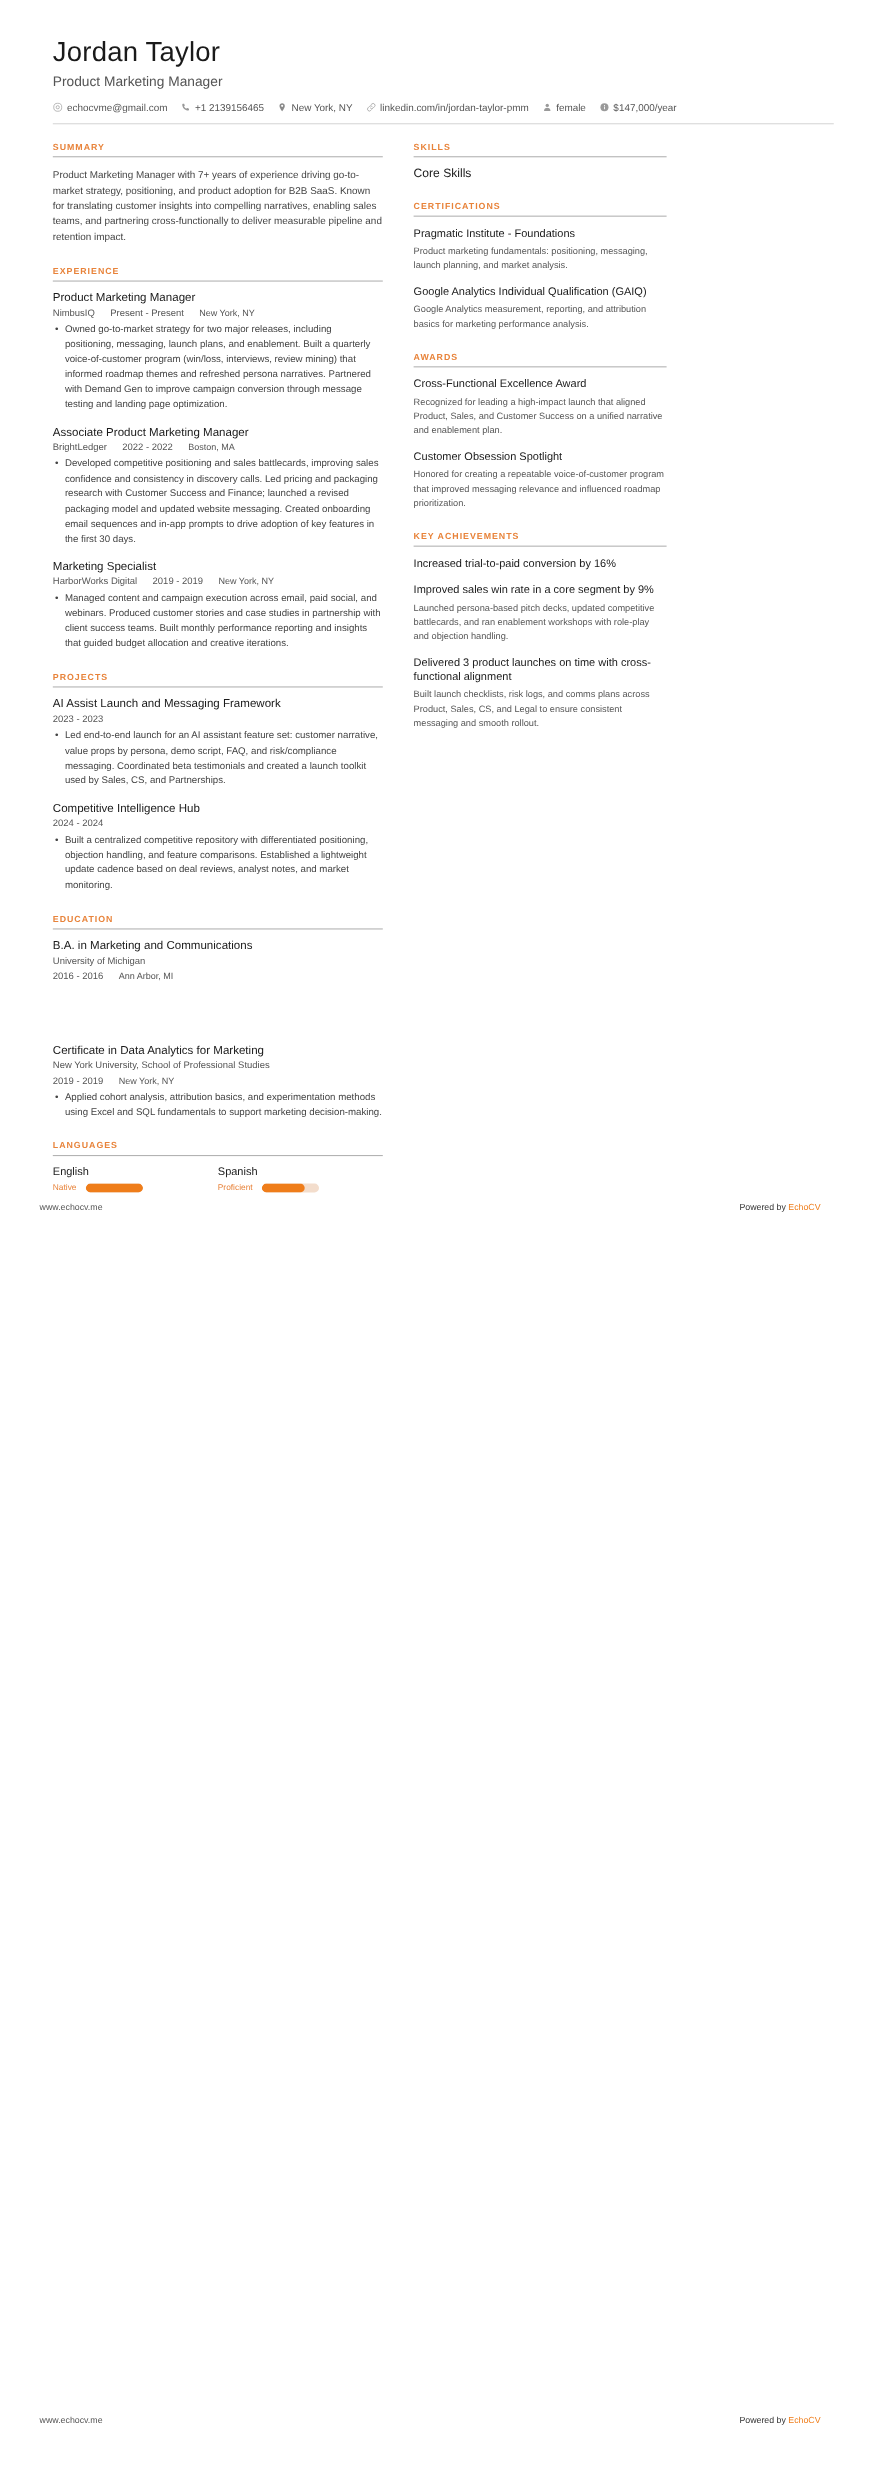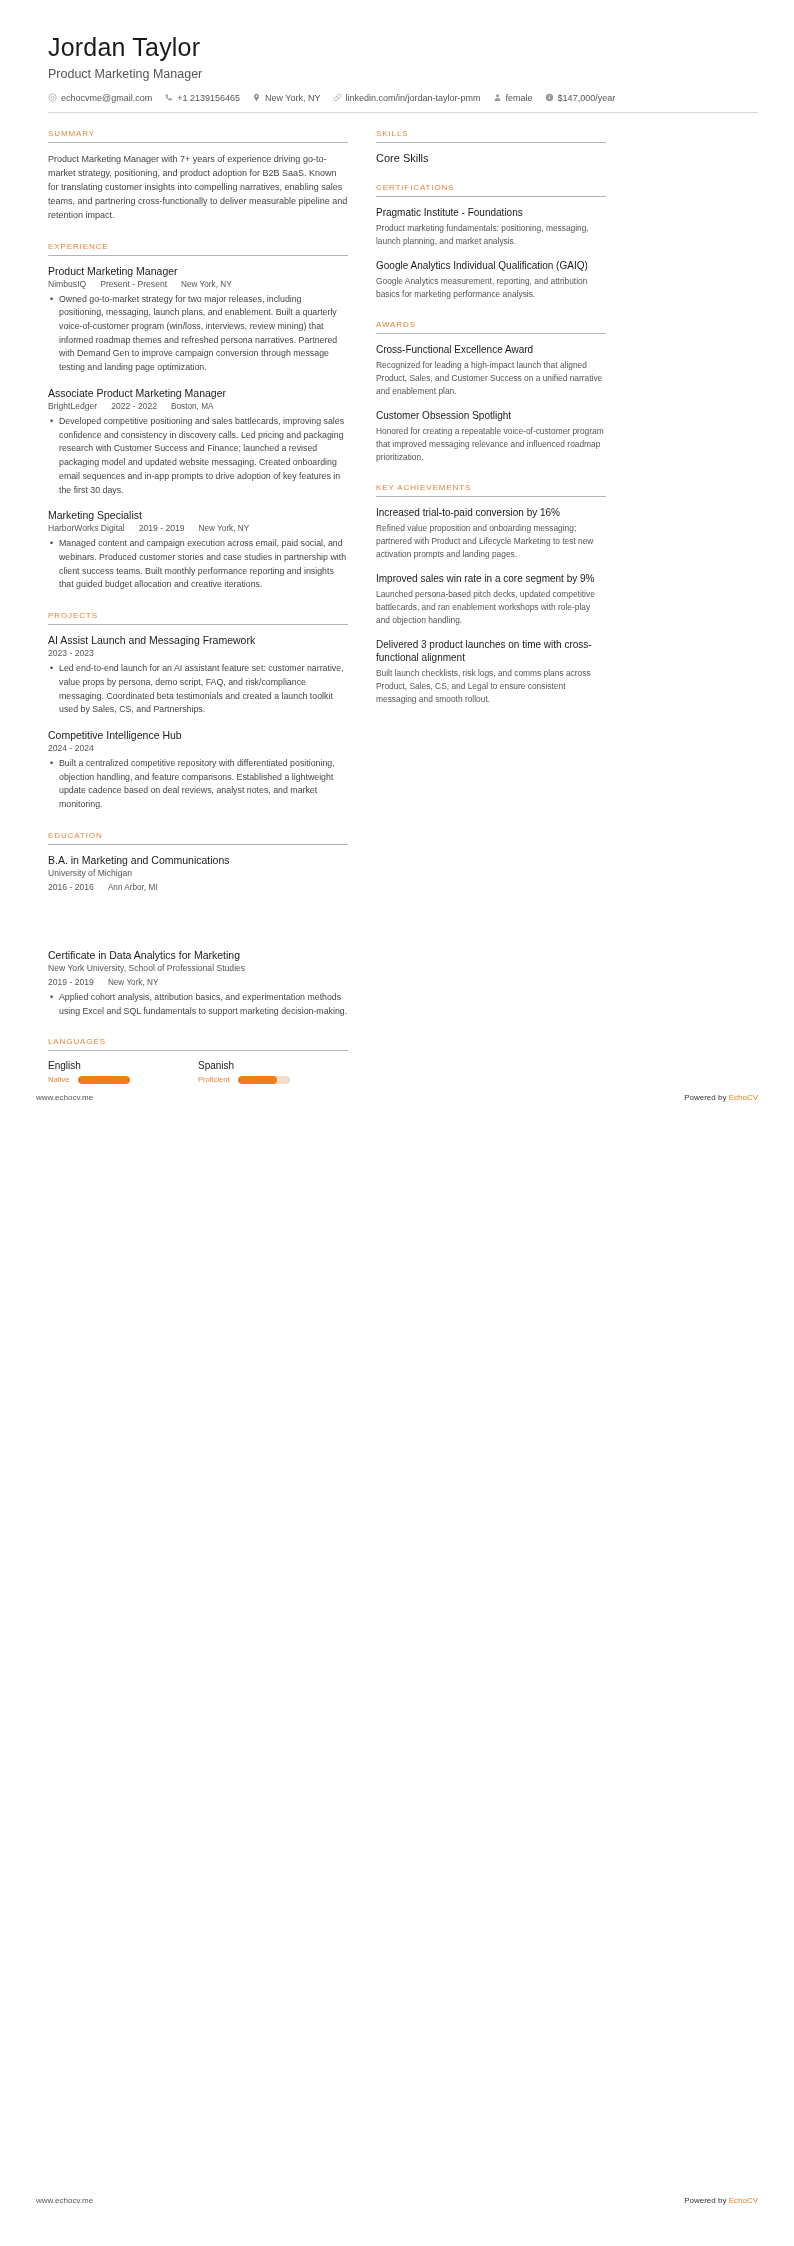--- a/index.html
+++ b/index.html
@@ -47,21 +47,21 @@
   
   .cols{display:flex;gap:28px;margin-top:16px;align-items:flex-start;}
   .col-left{width:300px;flex:none;}
   .col-right{width:230px;flex:none;}
   .sec{margin-bottom:19px;}
   .sec-title{
     font-size:8px;
     letter-spacing:.9px;
     color:#e8833a;
     text-transform:uppercase;
-    font-weight:400;
+    font-weight:700;
     padding-bottom:4px;
     border-bottom:1.6px solid #b3b3b3;
     margin-bottom:9px;
   }
   .body-text{
     font-size:9px;
     line-height:1.58;
     color:#444;
   }
   
@@ -138,21 +138,21 @@
   .lang-name{font-size:10px;color:#1a1a1a;margin-bottom:4px;}
   .lang-meta{display:flex;align-items:center;gap:8px;}
   .lang-level{font-size:7.6px;color:#e8833a;}
   .bar{
     width:52px;height:8px;border-radius:5px;background:#f3ddcc;position:relative;overflow:hidden;
   }
   .bar > span{display:block;height:100%;background:#ef7d1a;border-radius:5px;}
   
   .page-footer{
     position:absolute;
-    left:36px;right:36px;
+    left:36px;right:48px;
     display:flex;
     justify-content:space-between;
     align-items:center;
     font-size:8px;
     color:#555;
   }
   .footer-brand{font-weight:normal;color:#333;}
   .footer-brand em{font-style:normal;color:#ef7d1a;}
   #footer-1{top:1093px;}
   #footer-2{top:2196px;}
@@ -390,21 +390,20 @@
         <div class="ritem">
           <div class="ritem-title">Customer Obsession Spotlight</div>
           <div class="ritem-desc">Honored for creating a repeatable voice-of-customer program that improved messaging relevance and influenced roadmap prioritization.</div>
         </div>
       </div>
 
       <div class="sec">
         <div class="sec-title">KEY ACHIEVEMENTS</div>
         <div class="ritem">
           <div class="ritem-title">Increased trial-to-paid conversion by 16%</div>
-          <div class="ritem-desc">Refined value proposition and onboarding messaging; partnered with Product and Lifecycle Marketing to test new activation prompts and landing pages.</div>
         </div>
         <div class="ritem">
           <div class="ritem-title">Improved sales win rate in a core segment by 9%</div>
           <div class="ritem-desc">Launched persona-based pitch decks, updated competitive battlecards, and ran enablement workshops with role-play and objection handling.</div>
         </div>
         <div class="ritem">
           <div class="ritem-title">Delivered 3 product launches on time with cross-functional alignment</div>
           <div class="ritem-desc">Built launch checklists, risk logs, and comms plans across Product, Sales, CS, and Legal to ensure consistent messaging and smooth rollout.</div>
         </div>
       </div>

